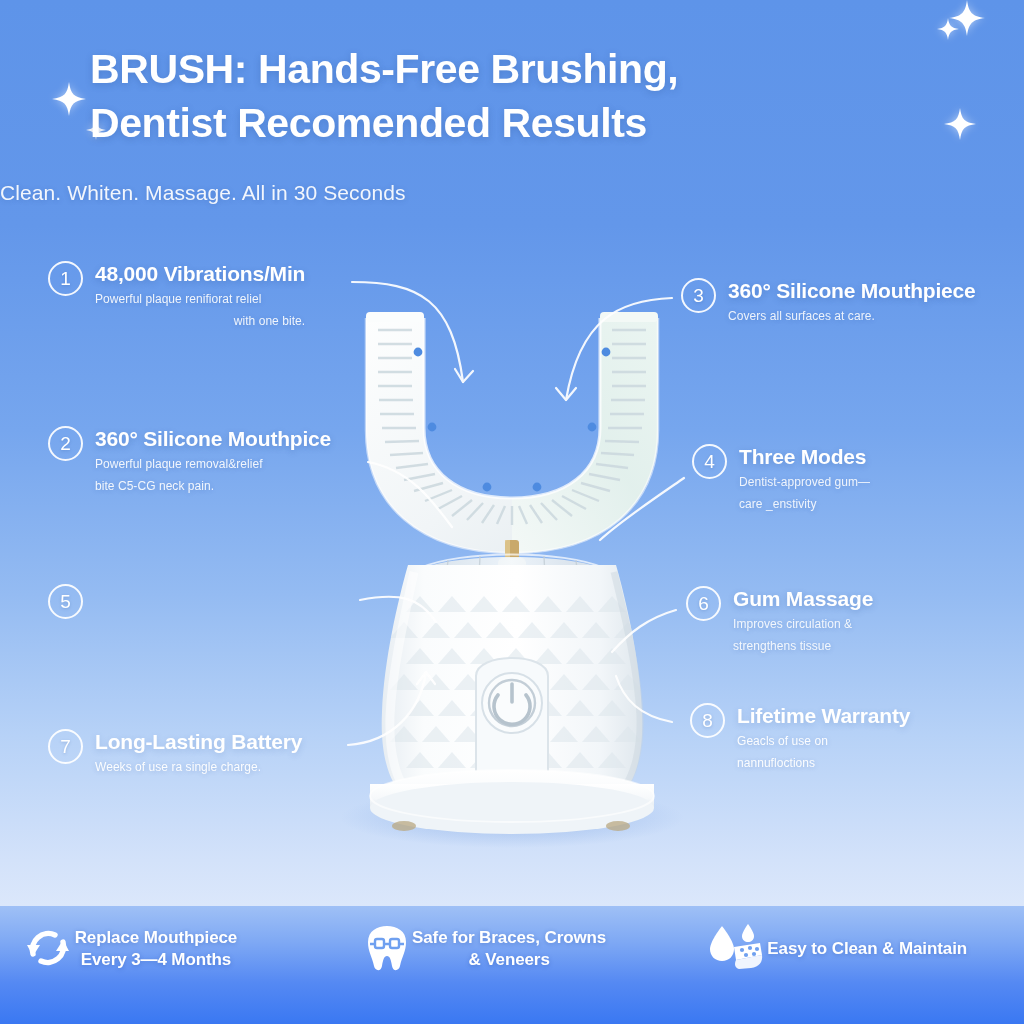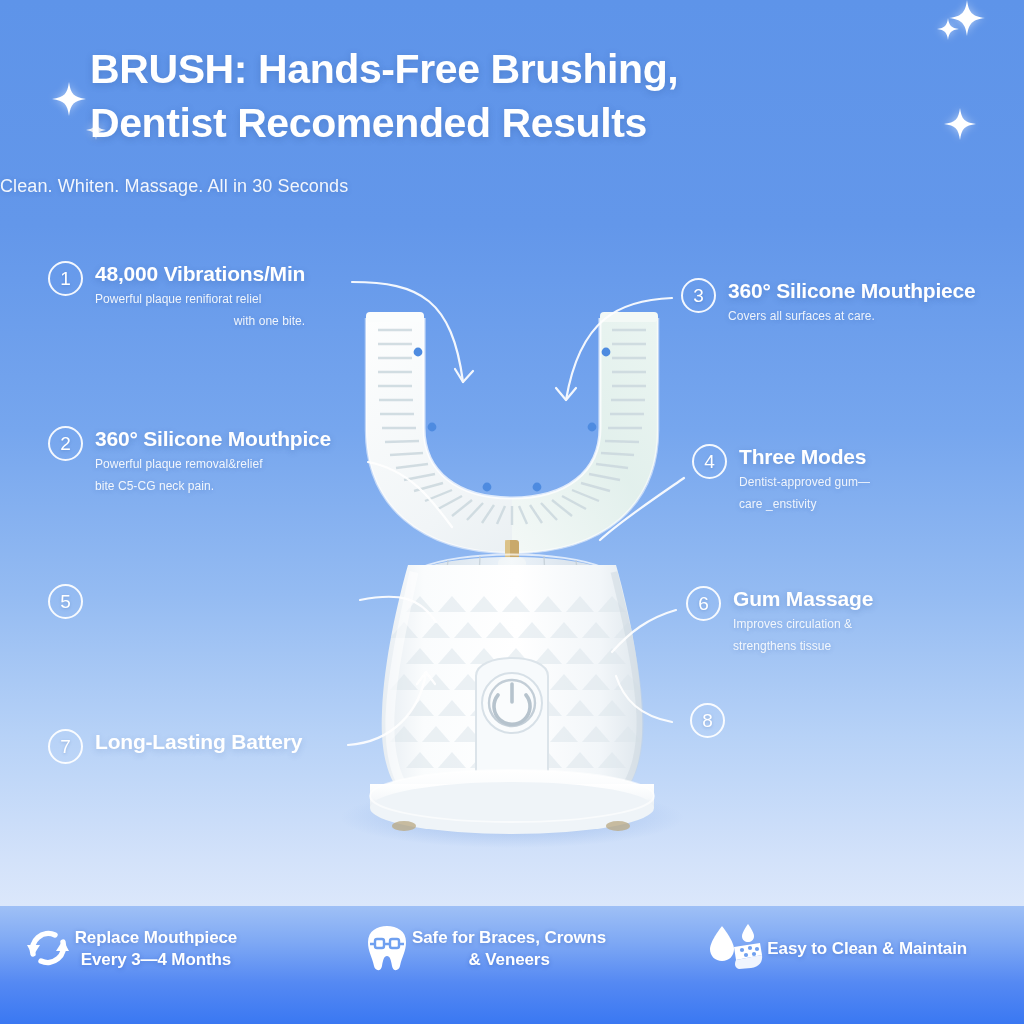--- a/index.html
+++ b/index.html
@@ -30,23 +30,23 @@
   
   .header { position:absolute; left:0; right:0; top:42px; text-align:left; }
   .title {
     color:#FFFFFF;
     font-size:41px; line-height:54px; font-weight:bold;
     letter-spacing:-.4px;
     text-shadow:0 2px 7px rgba(40,80,150,.30);
     padding:0 90px;
   }
   .subtitle {
-    margin-top:20px;
+    margin-top:27px;
     color:rgba(255,255,255,.92);
-    font-size:18px; line-height:32px; font-weight:normal;
+    font-size:21px; line-height:32px; font-weight:normal;
     letter-spacing:.1px;
     text-shadow:0 1px 5px rgba(40,80,150,.25);
   }
 
   
   .callout { position:absolute; display:flex; gap:12px; align-items:flex-start; }
   .num {
     flex:0 0 auto;
     width:35px; height:35px; border-radius:50%;
     border:2px solid rgba(255,255,255,.92);
@@ -403,20 +403,21 @@
   </div>
 
   <div class="callout left dim" style="left:48px; top:583px;">
     <div class="num">5</div>
   </div>
 
   <div class="callout left dim" style="left:48px; top:728px;">
     <div class="num">7</div>
     <div class="c-text">
       <div class="c-title">Long-Lasting Battery</div>
+      <div class="c-desc">Weeks of use ra single charge.</div>
     </div>
   </div>
 
   <div class="callout right" style="left:681px; top:277px;">
     <div class="num">3</div>
     <div class="c-text">
       <div class="c-title">360° Silicone Mouthpiece</div>
       <div class="c-desc">Covers all surfaces at care.</div>
     </div>
   </div>
@@ -438,20 +439,27 @@
       <div class="c-title">Gum Massage</div>
       <div class="c-desc">
         <span>Improves circulation &amp;</span><br>
         <span>strengthens tissue</span>
       </div>
     </div>
   </div>
 
   <div class="callout right dim" style="left:690px; top:702px;">
     <div class="num">8</div>
+    <div class="c-text">
+      <div class="c-title">Lifetime Warranty</div>
+      <div class="c-desc">
+        <span>Geacls of use on</span><br>
+        <span>nannufloctions</span>
+      </div>
+    </div>
   </div>
 
   <div class="footer">
 
     <div class="f-item">
       <div class="f-icon">
         <svg width="54" height="50" viewBox="0 0 54 50">
           <g fill="none" stroke="#FFFFFF" stroke-width="5.4" stroke-linecap="round">
             <path d="M12 31 A16 16 0 0 1 34 12"></path>
             <path d="M42 19 A16 16 0 0 1 20 38"></path>

